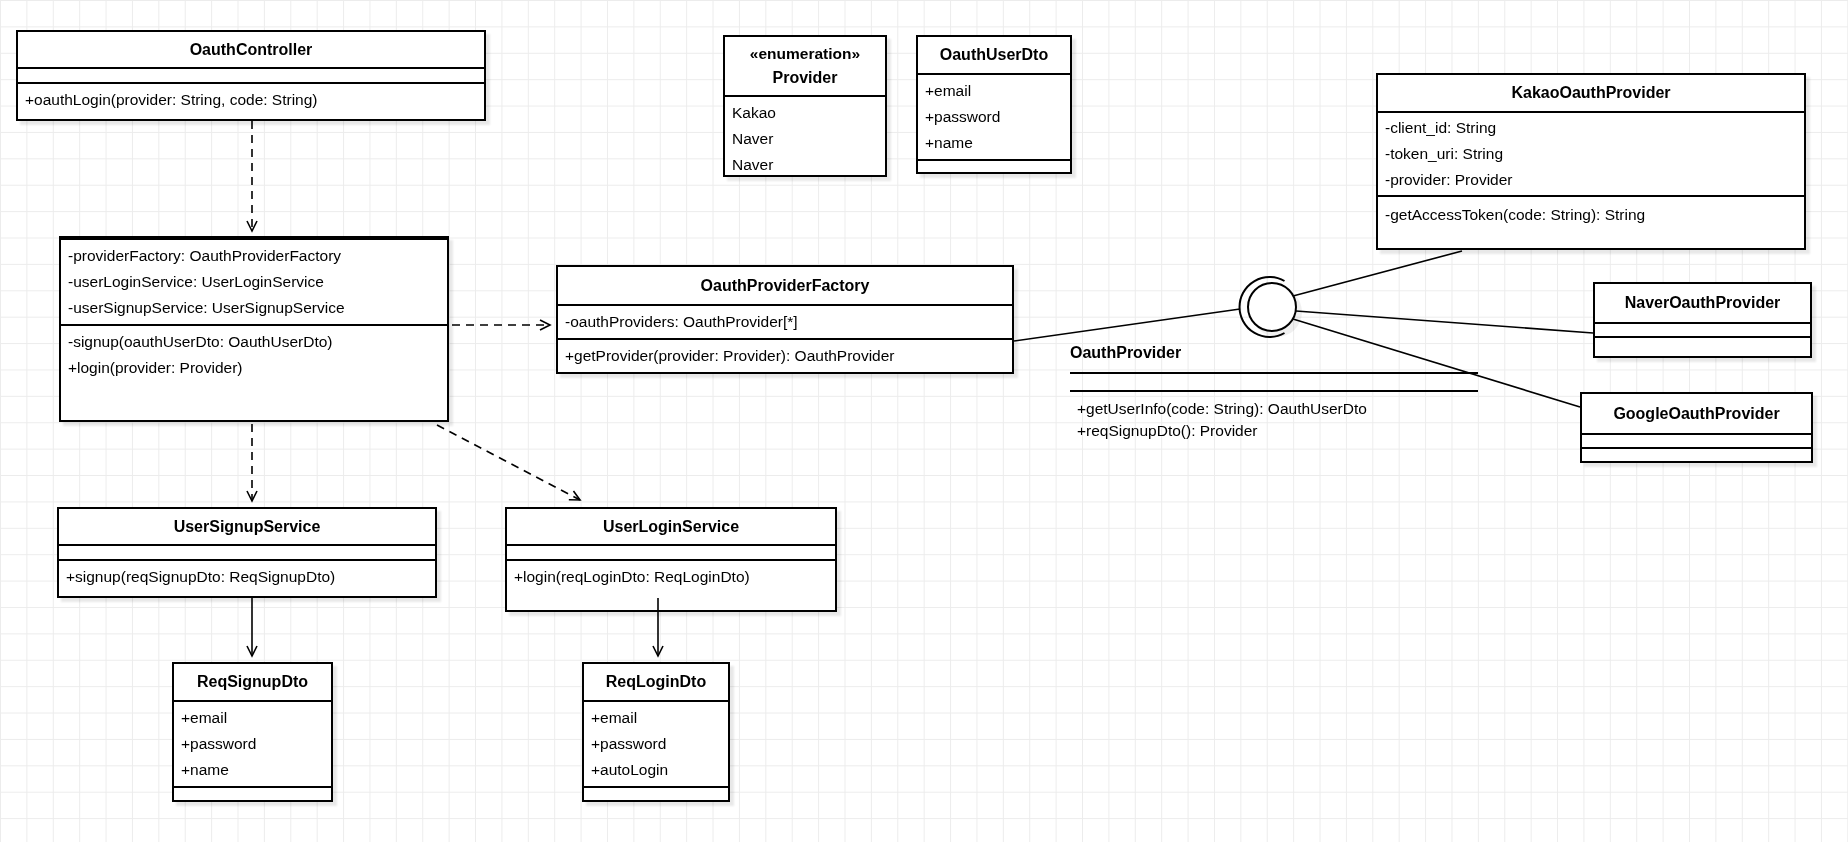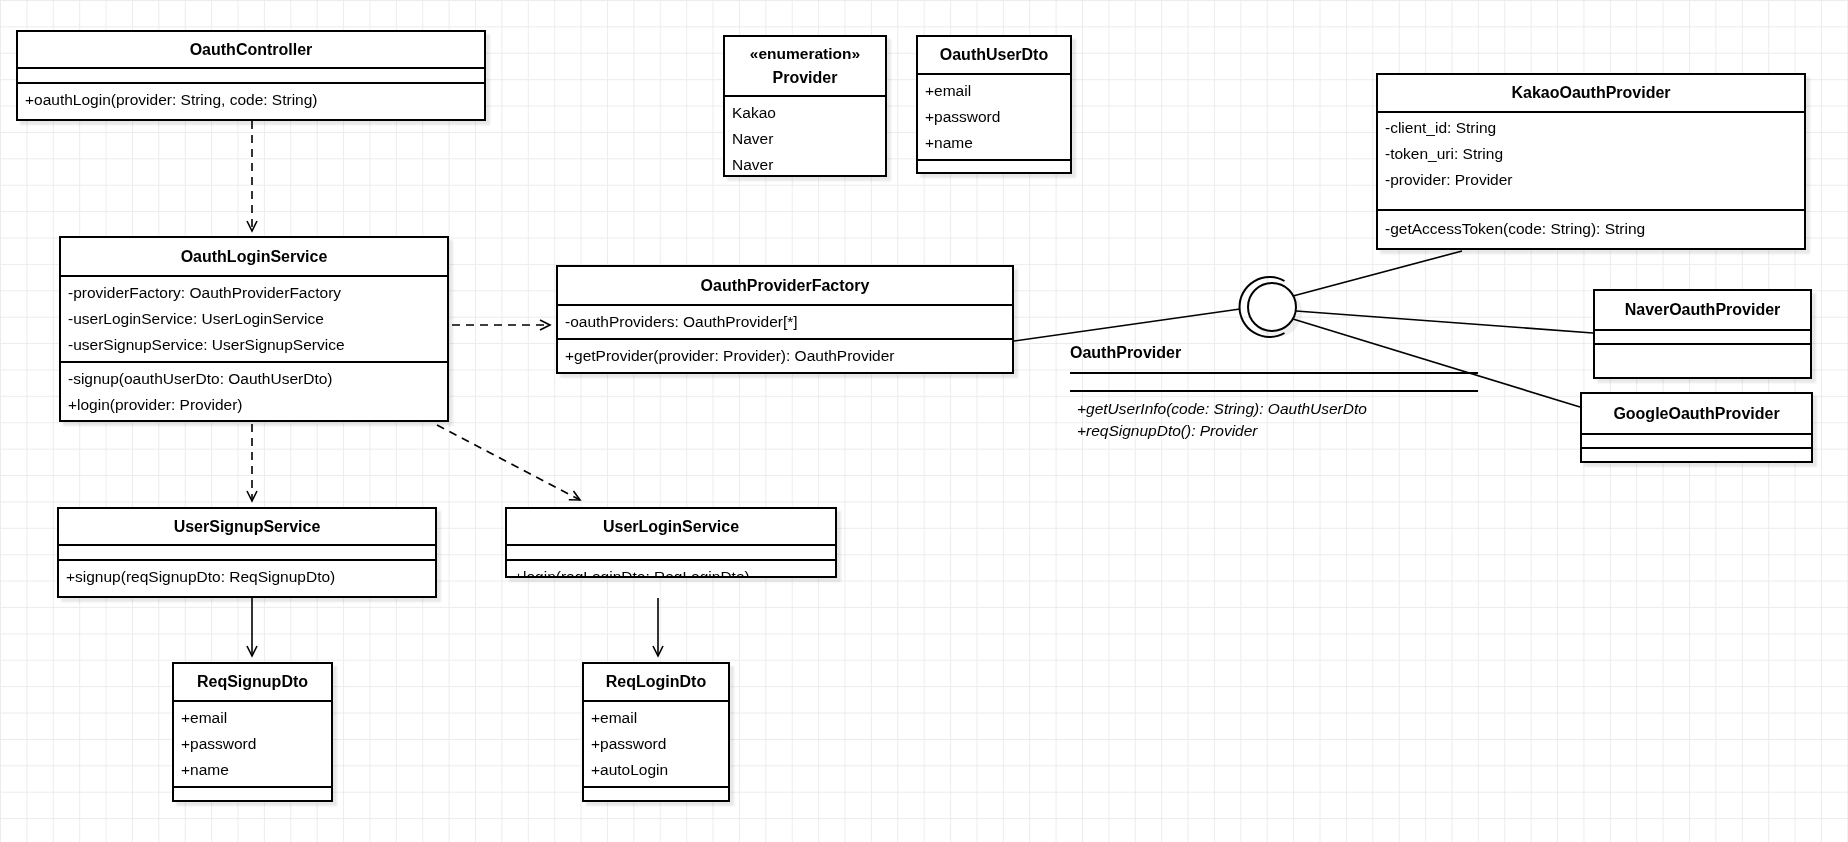--- a/index.html
+++ b/index.html
@@ -30,21 +30,21 @@
   .stereo{font-weight:bold;font-size:15.5px;line-height:24px;}
   .ttl .tname{line-height:24px;}
   .grow{flex:1 1 auto;}
   
   .iface-label{
     position:absolute;left:1070px;top:344px;width:408px;
     font-weight:bold;font-size:16px;
   }
   .iface-line{position:absolute;height:2px;background:#000;left:1070px;width:408px;}
   .iface-methods{position:absolute;left:1077px;top:398px;font-size:15.5px;}
-  .iface-methods .row{line-height:22px;font-style:italic;}
+  .iface-methods .row{line-height:22px;}
   svg.edges{position:absolute;left:0;top:0;pointer-events:none;}
   .dep{stroke:#000;stroke-width:1.6;fill:none;stroke-dasharray:8 6;marker-end:url(#arrowOpen);}
   .assoc{stroke:#000;stroke-width:1.6;fill:none;}
   .assoc.arrow{marker-end:url(#arrowOpen);}
 </style>
 </head>
 <body>
 
 <div class="canvas">
 
@@ -79,34 +79,31 @@
       <div class="row">+password</div>
       <div class="row">+name</div>
     </div>
     <div class="sec" style="height:14px"></div>
   </div>
 
   <div class="uml-box" style="left:1376px;top:73px;width:430px;height:177px">
     <div class="ttl" style="height:36px">
         <span class="tname">KakaoOauthProvider</span>
       </div>
-    <div class="sec rows" style="padding-top:2px;padding-bottom:16px">
+    <div class="sec rows" style="padding-top:2px;padding-bottom:2px">
       <div class="row">-client_id: String</div>
       <div class="row">-token_uri: String</div>
       <div class="row">-provider: Provider</div>
     </div>
     <div class="sec rows grow" style="padding-top:5px">
       <div class="row">-getAccessToken(code: String): String</div>
     </div>
   </div>
 
   <div class="uml-box" style="left:59px;top:236px;width:390px;height:186px">
-    <div class="ttl" style="height:37px">
-        <span class="tname">OauthLoginService</span>
-      </div>
     <div class="sec rows">
       <div class="row">-providerFactory: OauthProviderFactory</div>
       <div class="row">-userLoginService: UserLoginService</div>
       <div class="row">-userSignupService: UserSignupService</div>
     </div>
     <div class="sec rows grow">
       <div class="row">-signup(oauthUserDto: OauthUserDto)</div>
       <div class="row">+login(provider: Provider)</div>
     </div>
   </div>
@@ -116,21 +113,21 @@
         <span class="tname">OauthProviderFactory</span>
       </div>
     <div class="sec rows">
       <div class="row">-oauthProviders: OauthProvider[*]</div>
     </div>
     <div class="sec rows grow">
       <div class="row">+getProvider(provider: Provider): OauthProvider</div>
     </div>
   </div>
 
-  <div class="uml-box" style="left:1593px;top:289px;width:219px;height:90px">
+  <div class="uml-box" style="left:1593px;top:282px;width:219px;height:76px">
     <div class="ttl" style="height:38px">
         <span class="tname">NaverOauthProvider</span>
       </div>
     <div class="sec" style="height:14px"></div>
     <div class="sec grow"></div>
   </div>
 
   <div class="uml-box" style="left:1580px;top:392px;width:233px;height:71px">
     <div class="ttl" style="height:39px">
         <span class="tname">GoogleOauthProvider</span>
@@ -142,21 +139,21 @@
   <div class="uml-box" style="left:57px;top:507px;width:380px;height:91px">
     <div class="ttl" style="height:35px">
         <span class="tname">UserSignupService</span>
       </div>
     <div class="sec" style="height:15px"></div>
     <div class="sec rows grow">
       <div class="row">+signup(reqSignupDto: ReqSignupDto)</div>
     </div>
   </div>
 
-  <div class="uml-box" style="left:505px;top:507px;width:332px;height:71px">
+  <div class="uml-box" style="left:505px;top:507px;width:332px;height:105px">
     <div class="ttl" style="height:35px">
         <span class="tname">UserLoginService</span>
       </div>
     <div class="sec" style="height:15px"></div>
     <div class="sec rows grow">
       <div class="row">+login(reqLoginDto: ReqLoginDto)</div>
     </div>
   </div>
 
   <div class="uml-box" style="left:172px;top:662px;width:161px;height:140px">

